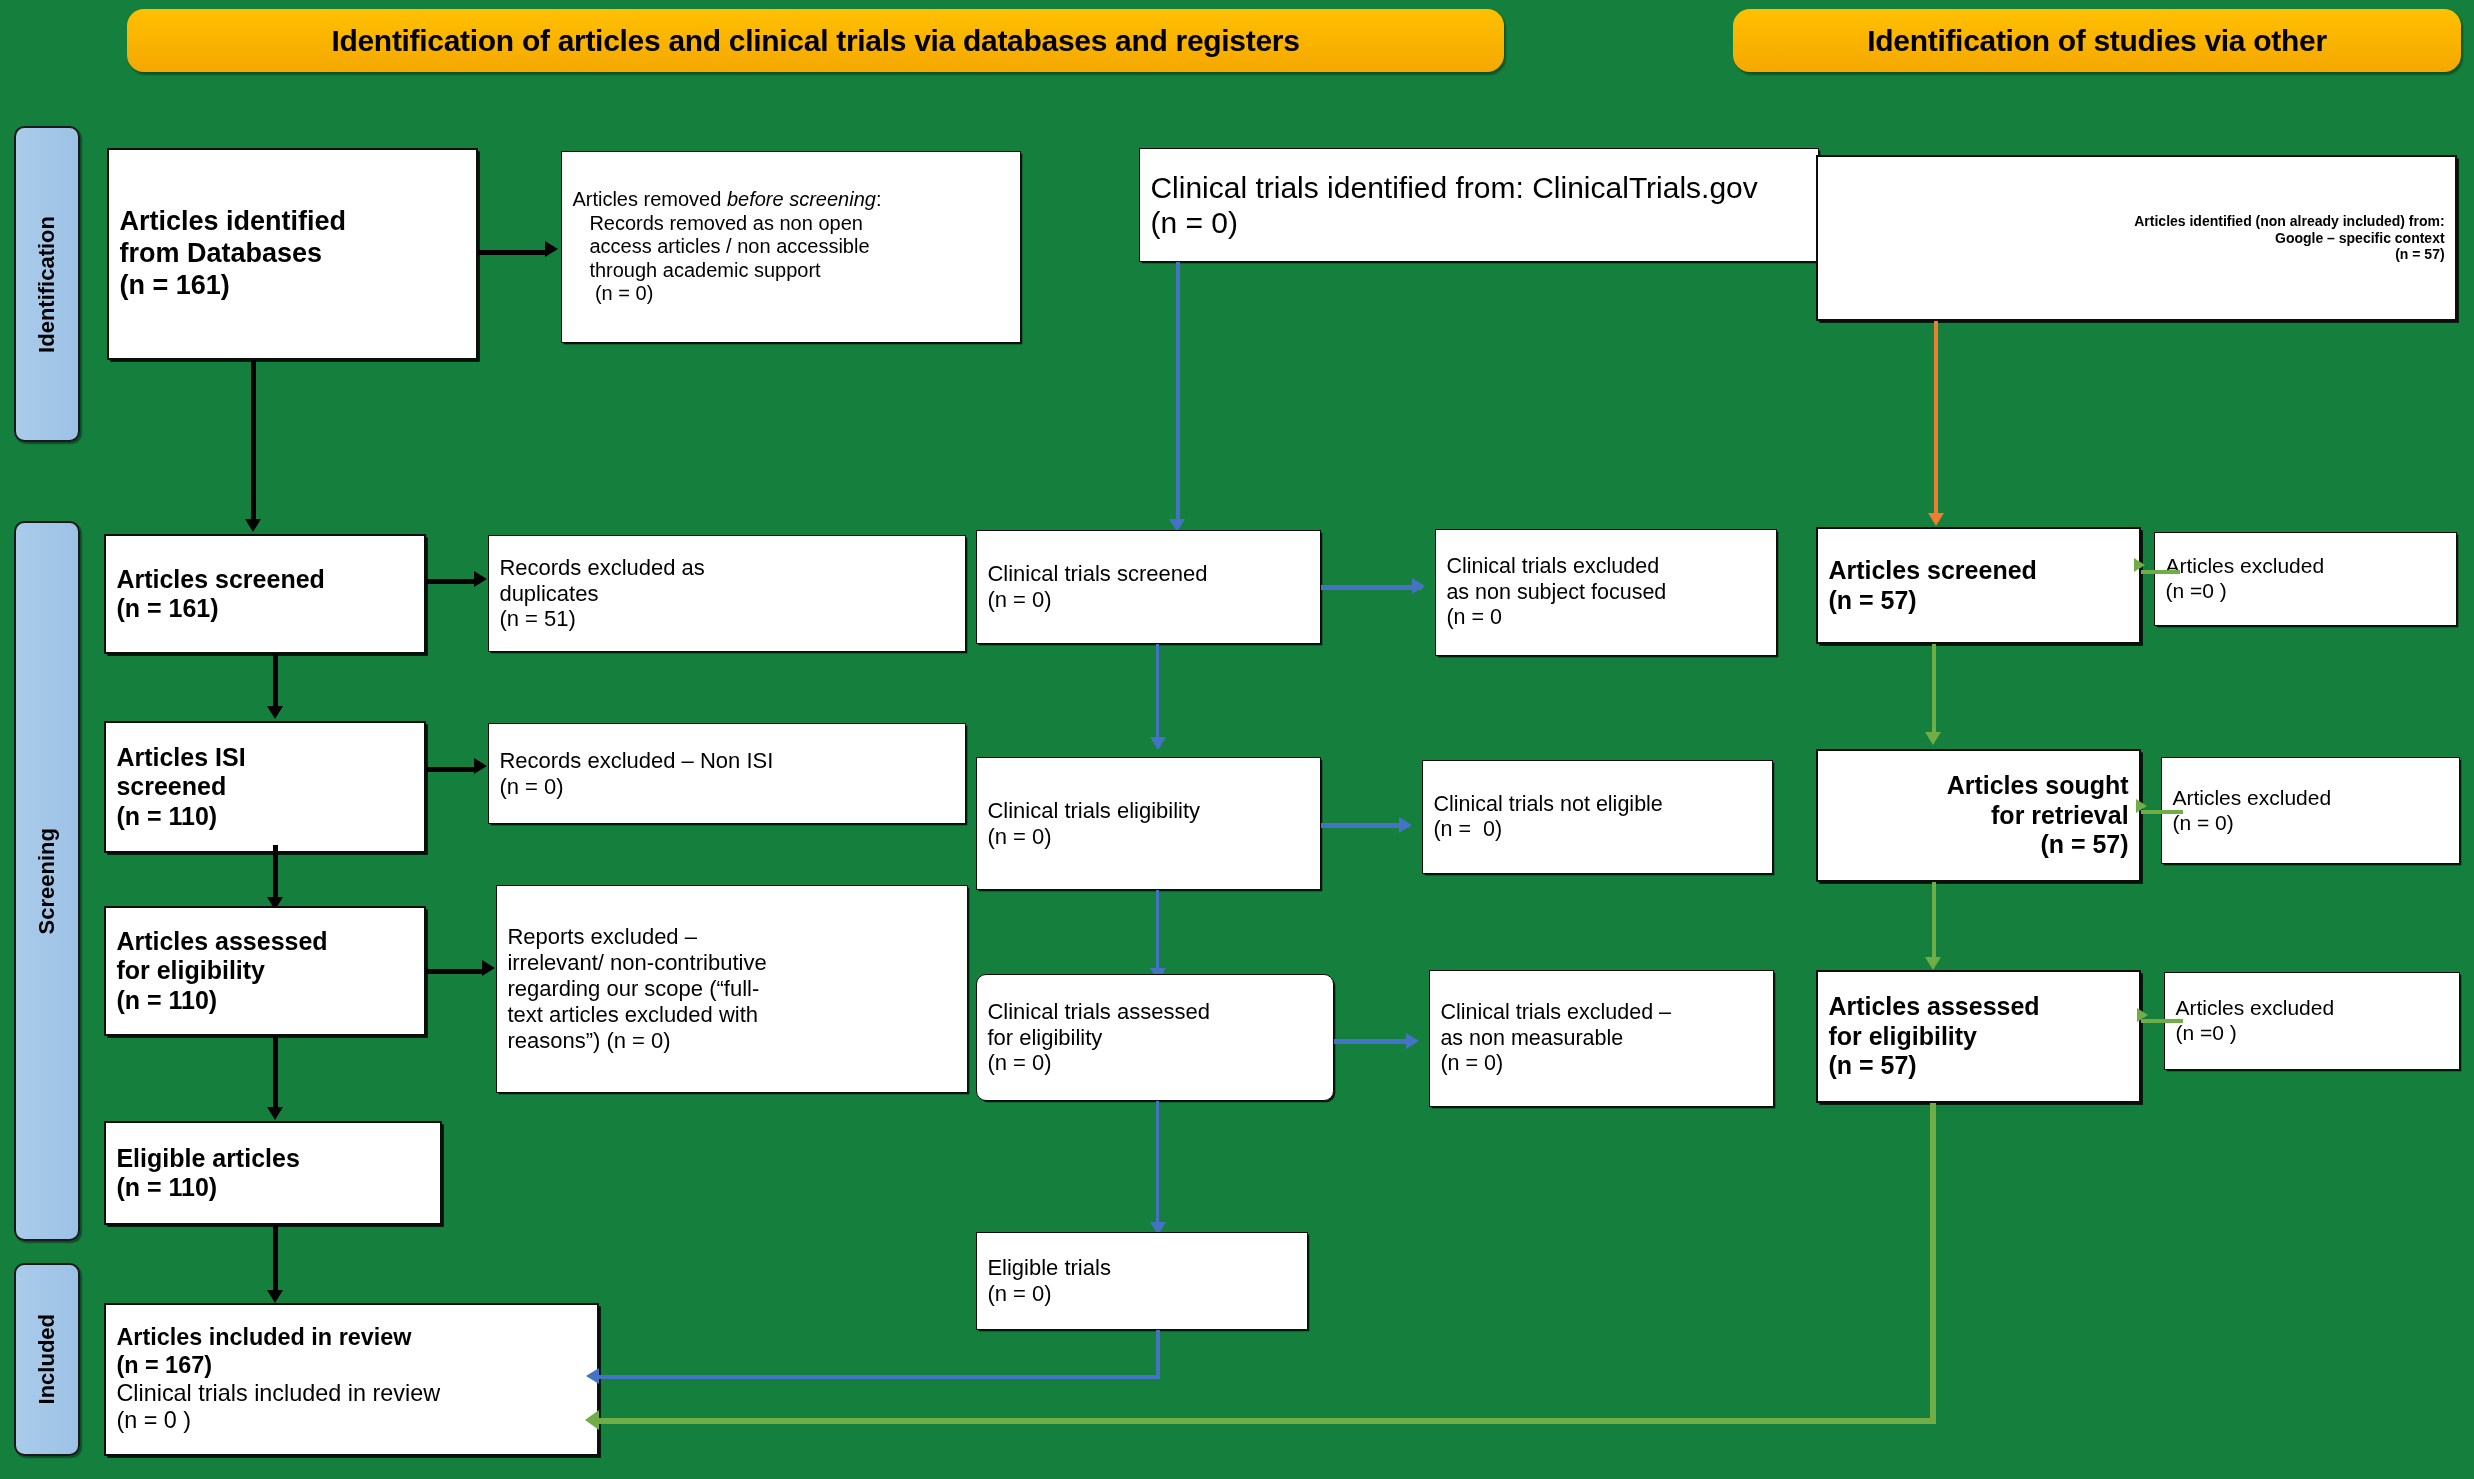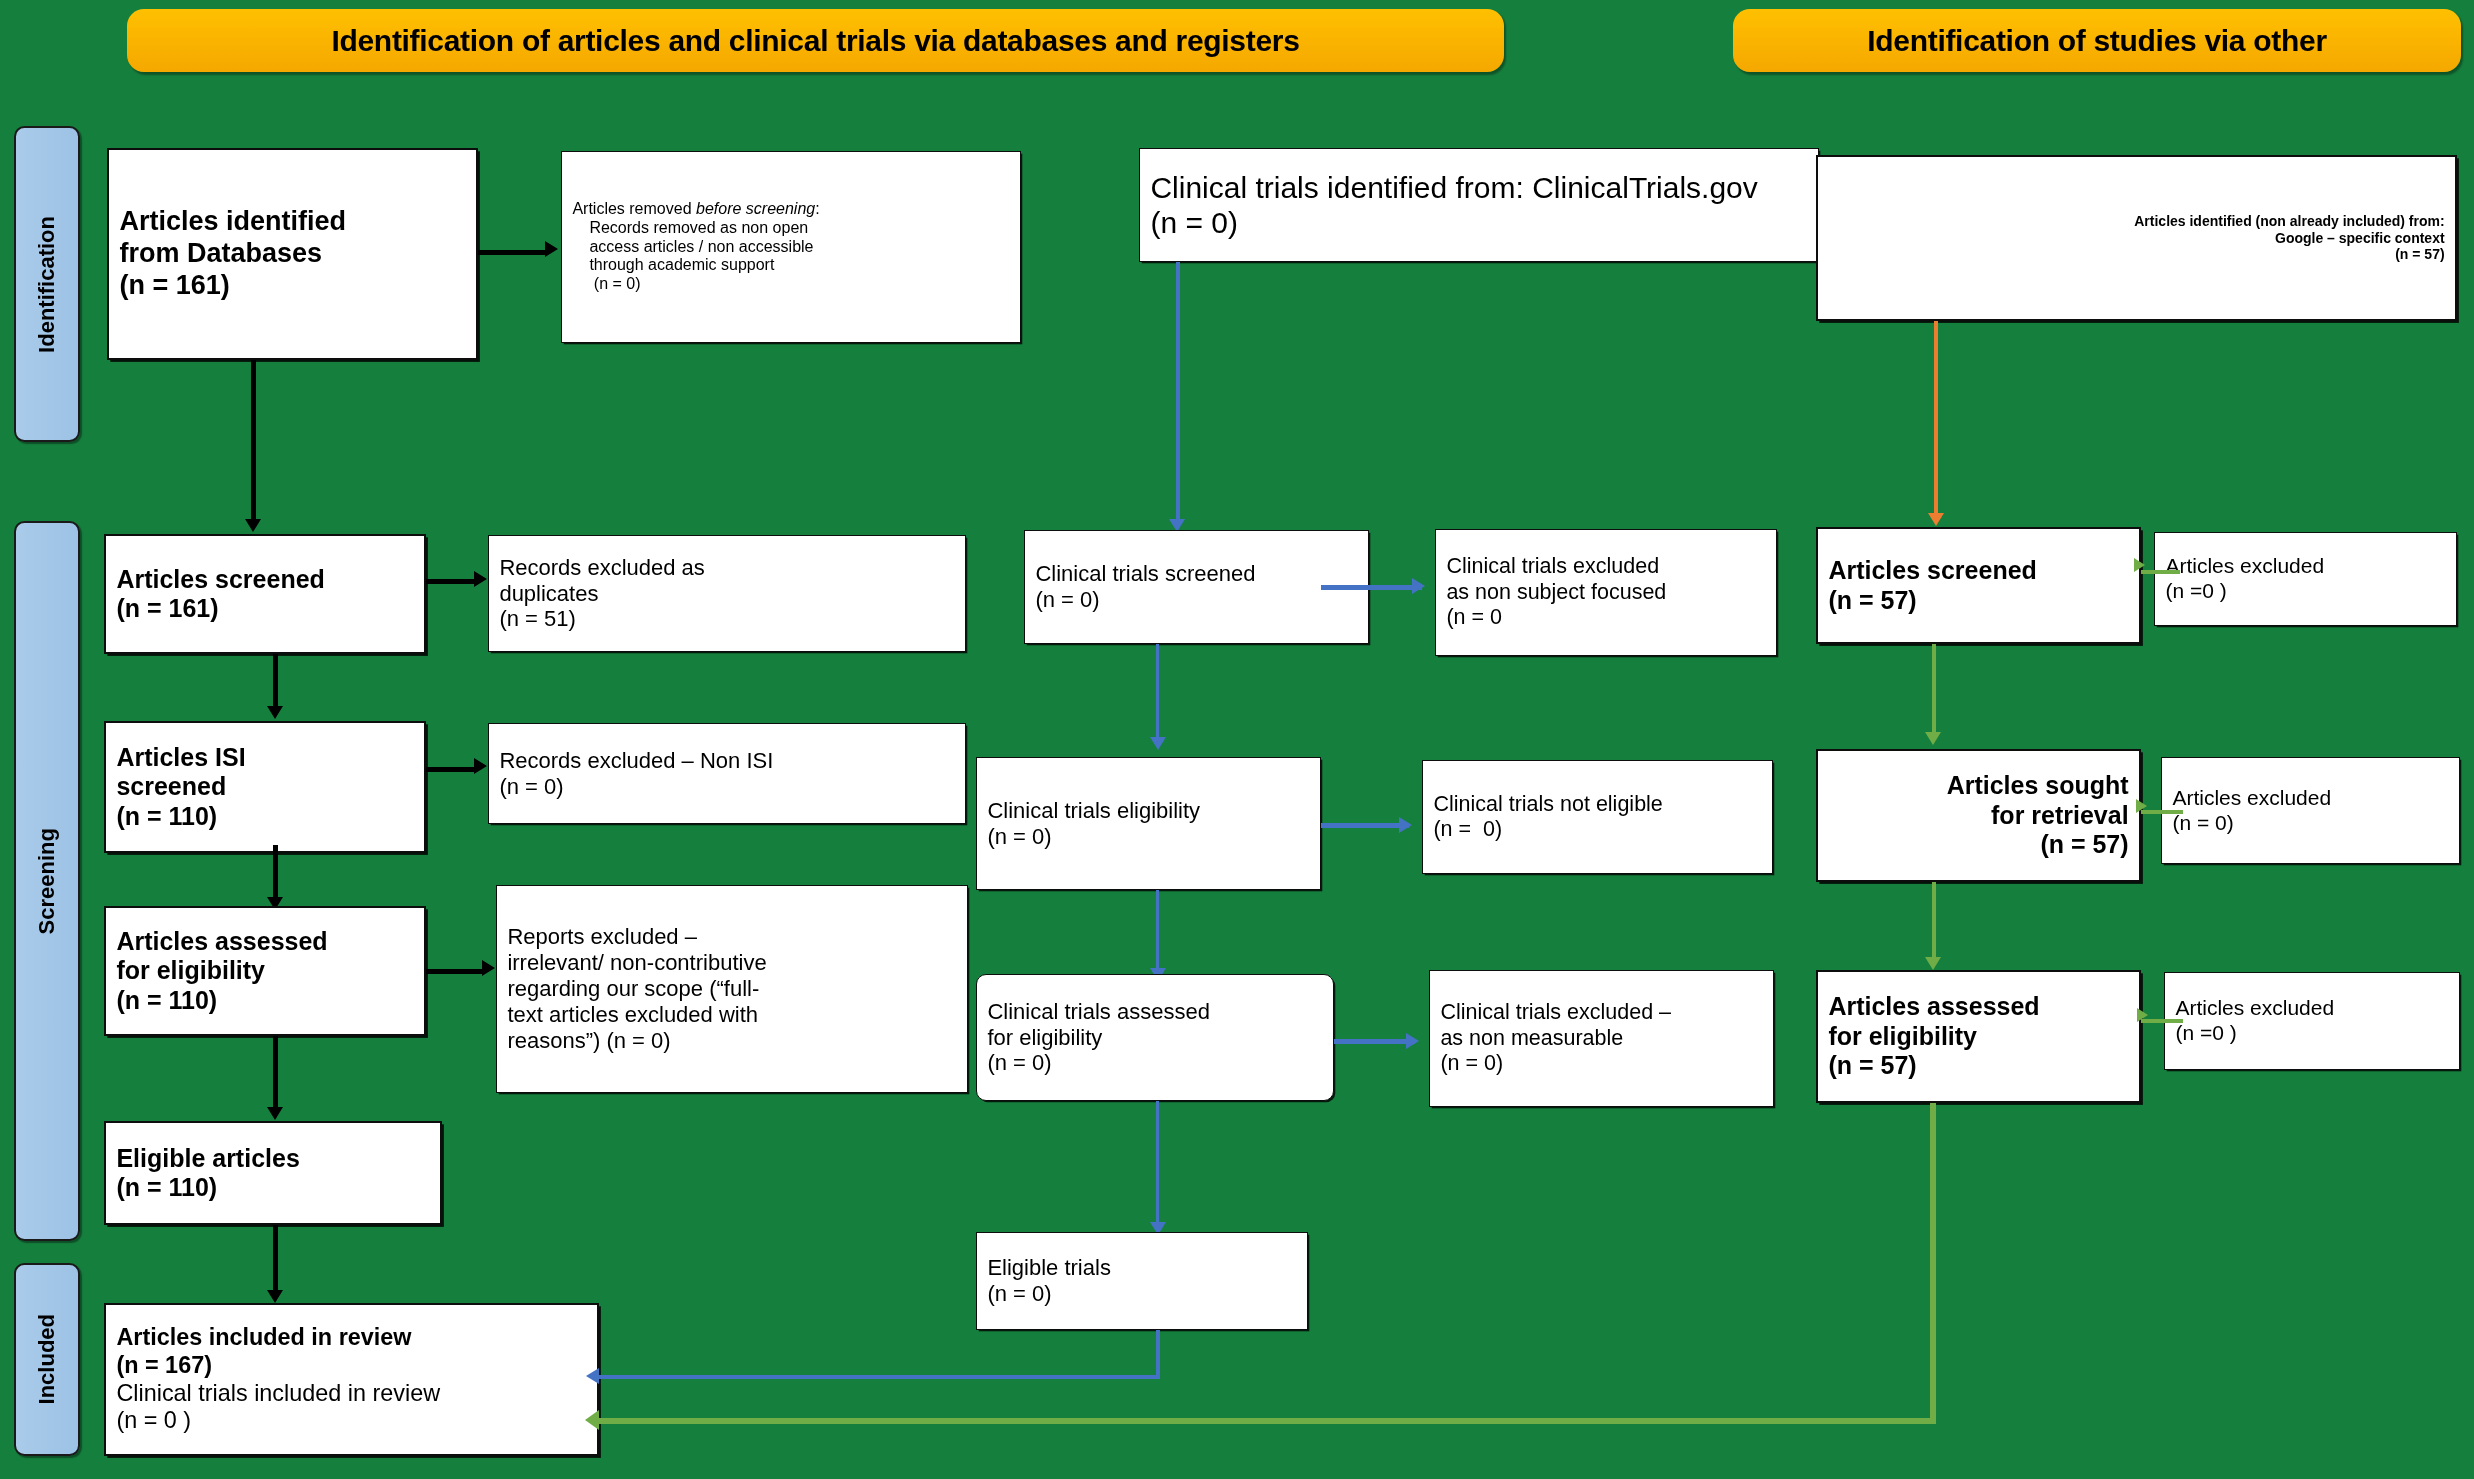--- a/index.html
+++ b/index.html
@@ -73,21 +73,21 @@
   <div class="sideband" style="left:14.3px;top:1263px;width:62px;height:189px;">
     <span>Included</span>
   </div>
 
   <div class="box" style="left:107px;top:148px;width:371px;height:212px;font-size:27px;">
     <span class="ln b-bold">Articles identified</span>
     <span class="ln b-bold">from Databases</span>
     <span class="ln b-bold">(n = 161)</span>
   </div>
 
-  <div class="box thin" style="left:561px;top:151px;width:460px;height:192px;font-size:16px;">
+  <div class="box thin" style="left:561px;top:151px;width:460px;height:192px;font-size:20px;">
     <span class="ln"><span>Articles removed </span><span class="ital">before screening</span><span>:</span></span>
     <span class="ln" style="padding-left:17px">Records removed as non open</span>
     <span class="ln" style="padding-left:17px">access articles / non accessible</span>
     <span class="ln" style="padding-left:17px">through academic support</span>
     <span class="ln" style="padding-left:17px"> (n = 0)</span>
   </div>
 
   <div class="hline" style="left:478px;top:250px;width:68px;height:4.6px;"></div>
   <div class="arrow arr-right" style="left:545px;top:241px;"></div>
 
@@ -161,21 +161,21 @@
   </div>
 
   <div class="box thin" style="left:1139px;top:148px;width:680px;height:114px;font-size:30px;">
     <span class="ln">Clinical trials identified from: ClinicalTrials.gov</span>
     <span class="ln">(n = 0)</span>
   </div>
 
   <div class="vline blue" style="left:1176px;top:262px;width:3.9px;height:260px;"></div>
   <div class="arrow arr-down blue-a" style="left:1169px;top:519px;"></div>
 
-  <div class="box thin" style="left:976px;top:530px;width:345px;height:114px;font-size:22px;margin-left:48px;">
+  <div class="box thin" style="left:976px;top:530px;width:345px;height:114px;font-size:22px;">
     <span class="ln">Clinical trials screened</span>
     <span class="ln">(n = 0)</span>
   </div>
 
   <div class="box thin" style="left:1435px;top:529px;width:342px;height:127px;font-size:21.5px;">
     <span class="ln">Clinical trials excluded</span>
     <span class="ln">as non subject focused</span>
     <span class="ln">(n = 0</span>
   </div>
   <div class="hline blue" style="left:1321px;top:585px;width:101px;height:4.6px;"></div>

